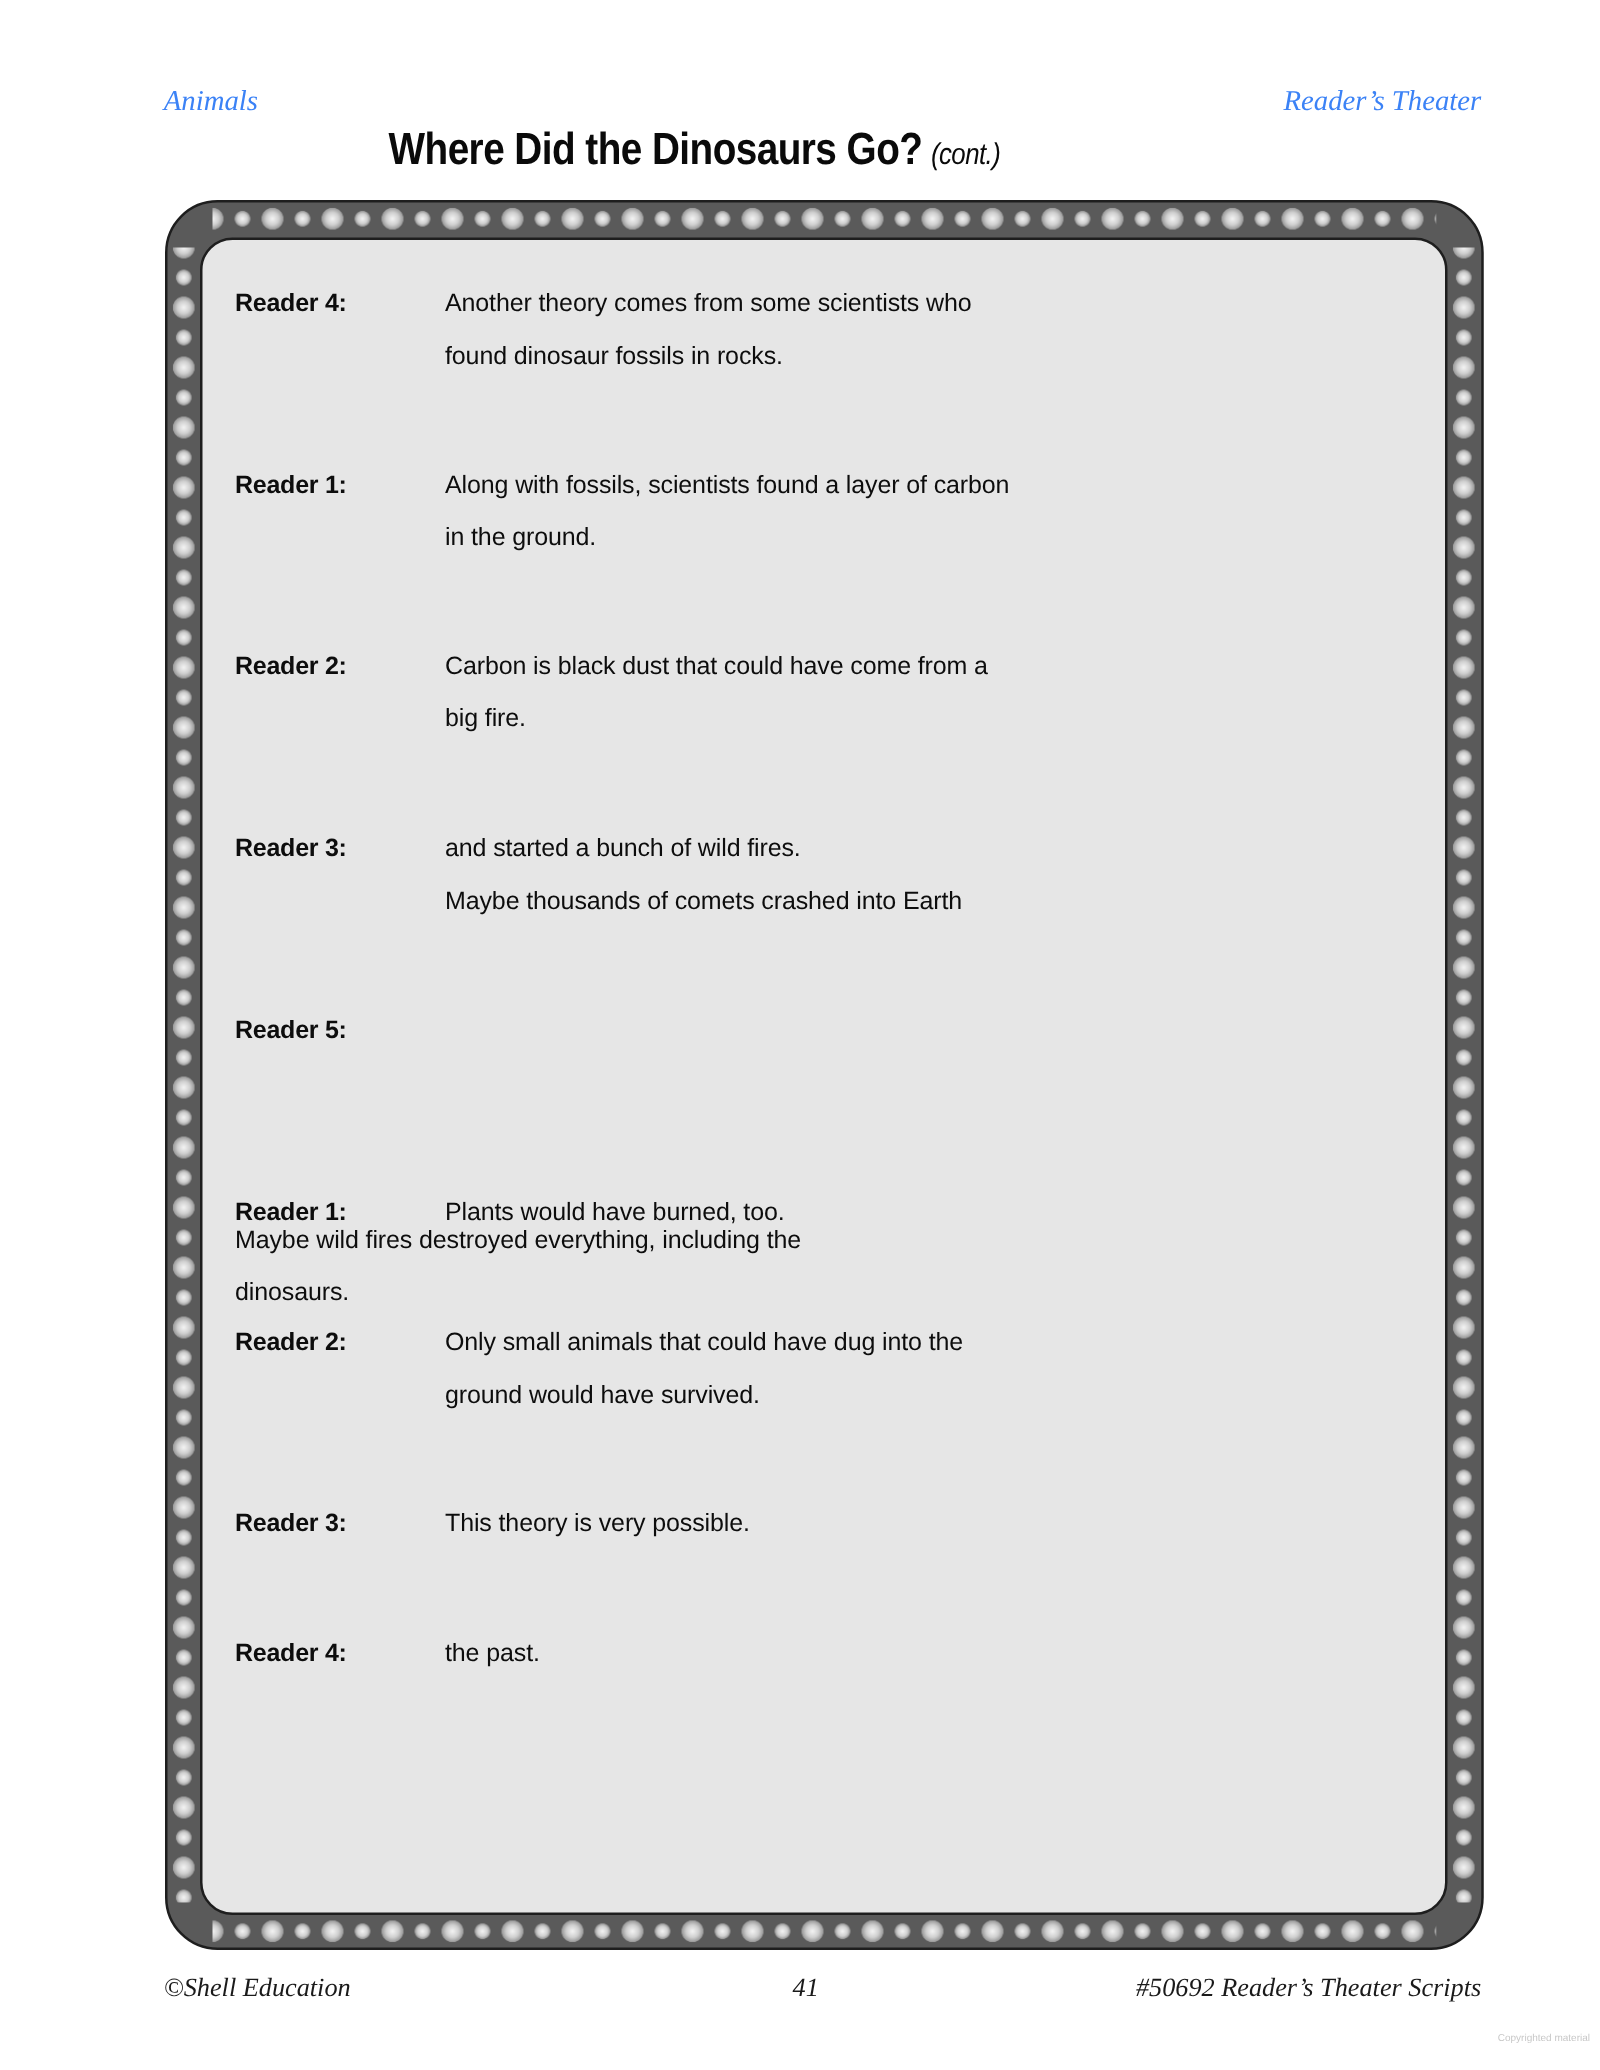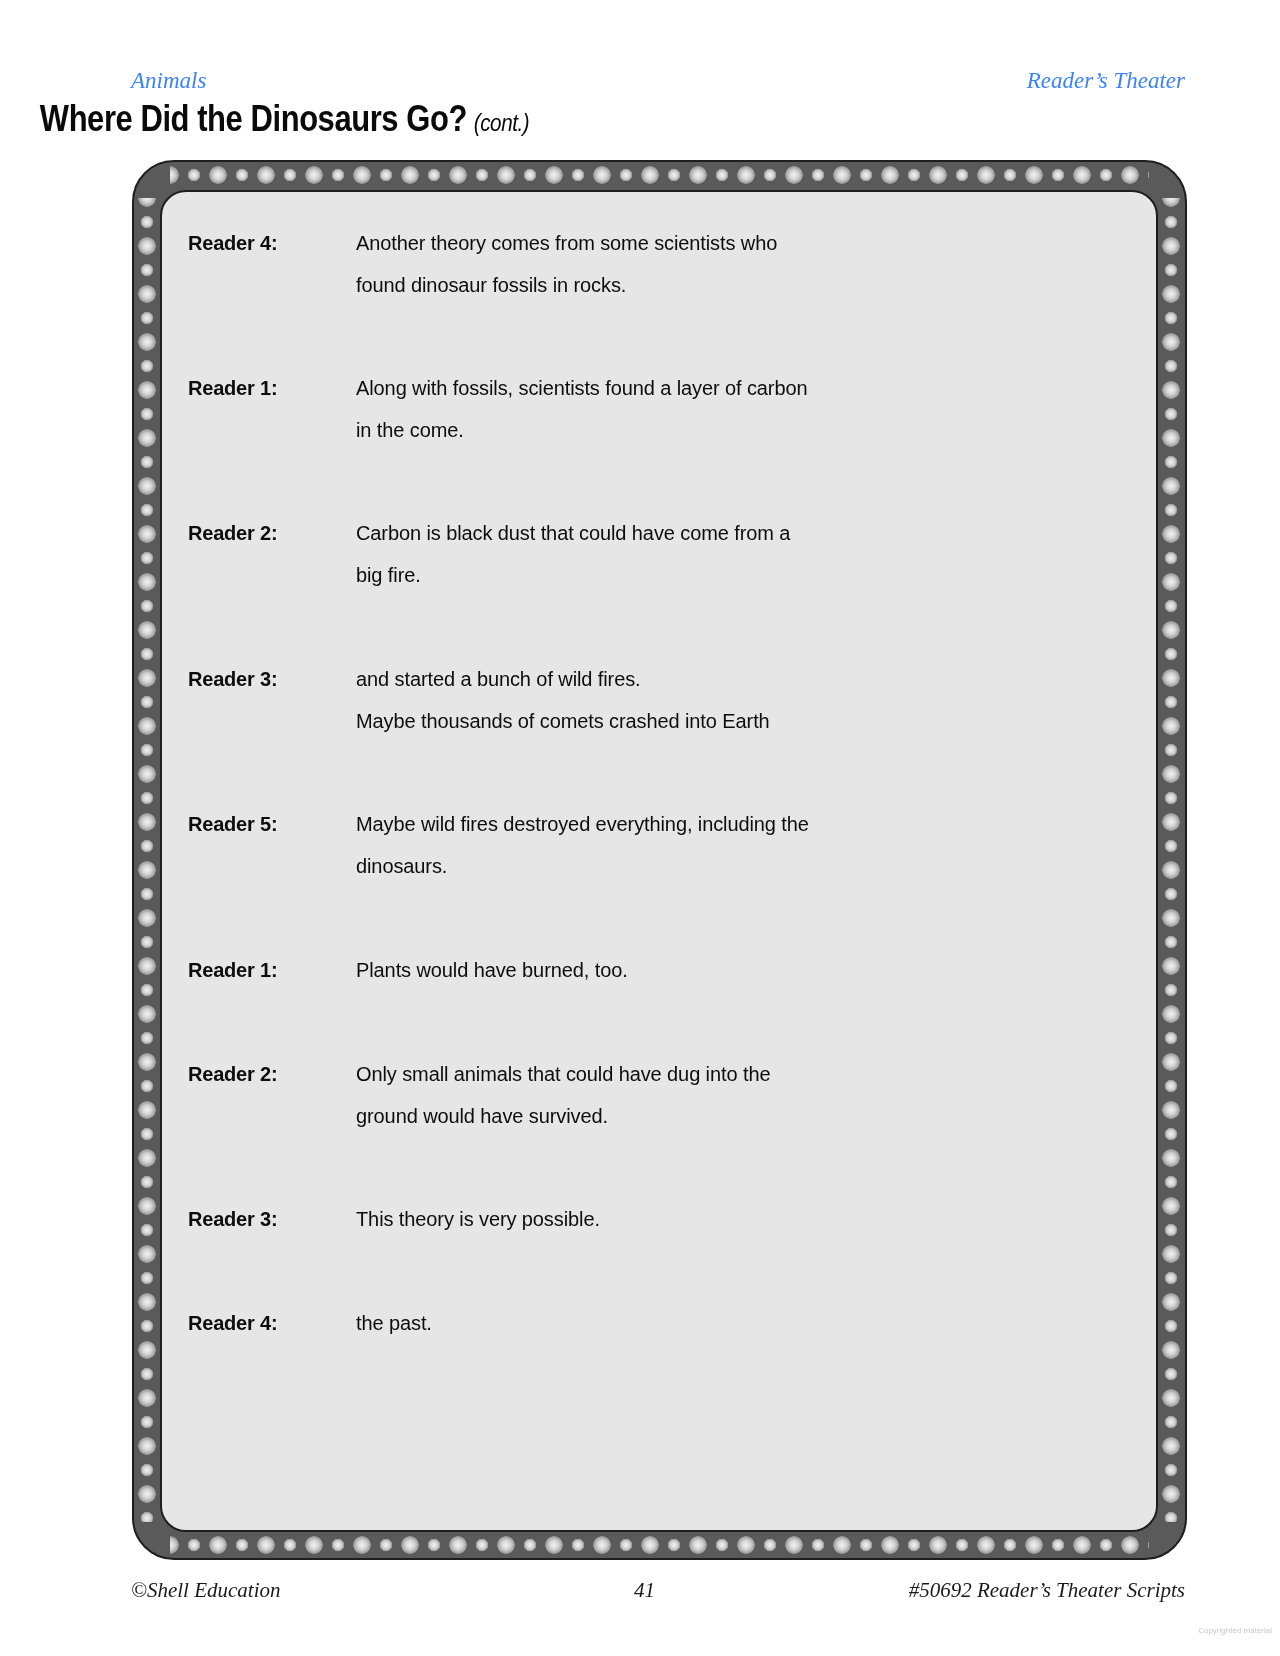--- a/index.html
+++ b/index.html
@@ -9,21 +9,21 @@
     font-family: "Liberation Sans", sans-serif;
   }
   .running-head {
     position: absolute; top: 68px;
     font-family: "Liberation Serif", serif; font-style: italic;
     font-size: 23px; color: #3b82f6;
   }
   .rh-left { left: 131px; }
   .rh-right { right: 95px; }
   .title-wrap {
-    position: absolute; top: 98px; left: 0; width: 1112px; text-align: left;
+    position: absolute; top: 98px; left: 0; width: 1112px; text-align: center;
     white-space: nowrap;
   }
   .title {
     font-family: "Liberation Sans", sans-serif; font-weight: bold;
     font-size: 36px; letter-spacing: -0.5px;
     display: inline-block; transform: scaleX(0.86); transform-origin: center;
     color: #0a0a0a;
   }
   .title .cont {
     font-weight: normal; font-style: italic; font-size: 24px; margin-left: 8px;
@@ -115,38 +115,38 @@
     <span class="speaker">Reader 4:</span>
     <span class="speech">
       <span class="ln">Another theory comes from some scientists who</span>
       <span class="ln">found dinosaur fossils in rocks.</span>
     </span>
   </div>
   <div class="line-entry" style="position:absolute; top:145px;">
     <span class="speaker">Reader 1:</span>
     <span class="speech">
       <span class="ln">Along with fossils, scientists found a layer of carbon</span>
-      <span class="ln">in the come.</span>
+      <span class="ln">in the ground.</span>
     </span>
   </div>
   <div class="line-entry" style="position:absolute; top:290px;">
     <span class="speaker">Reader 2:</span>
     <span class="speech">
       <span class="ln">Carbon is black dust that could have come from a</span>
       <span class="ln">big fire.</span>
     </span>
   </div>
   <div class="line-entry" style="position:absolute; top:436px;">
     <span class="speaker">Reader 3:</span>
     <span class="speech">
       <span class="ln">and started a bunch of wild fires.</span>
       <span class="ln">Maybe thousands of comets crashed into Earth</span>
     </span>
   </div>
-  <div class="line-entry" style="position:absolute; top:581px;">
+  <div class="line-entry" style="position:absolute; top:581px;flex-direction:column;">
     <span class="speaker">Reader 5:</span>
     <span class="speech">
       <span class="ln">Maybe wild fires destroyed everything, including the</span>
       <span class="ln">dinosaurs.</span>
     </span>
   </div>
   <div class="line-entry" style="position:absolute; top:727px;">
     <span class="speaker">Reader 1:</span>
     <span class="speech">
       <span class="ln">Plants would have burned, too.</span>

